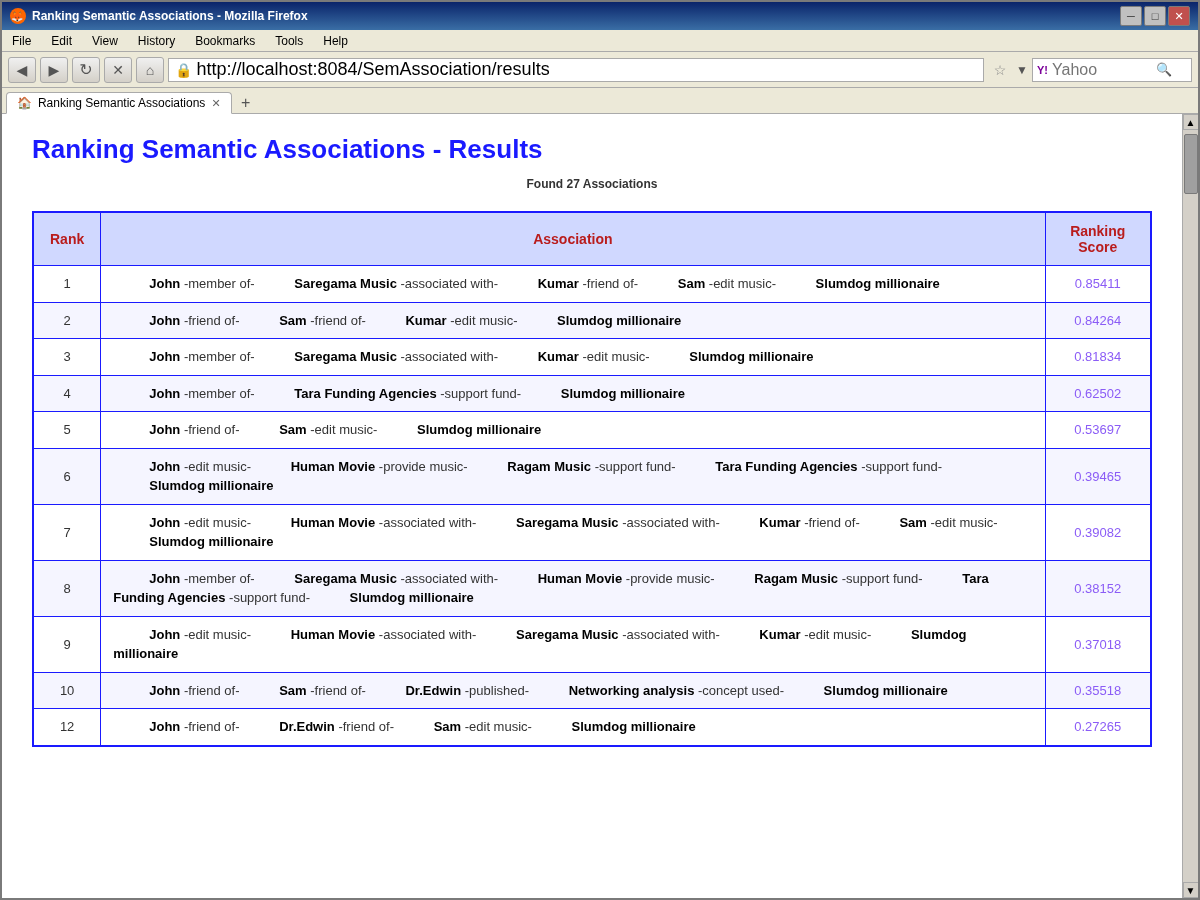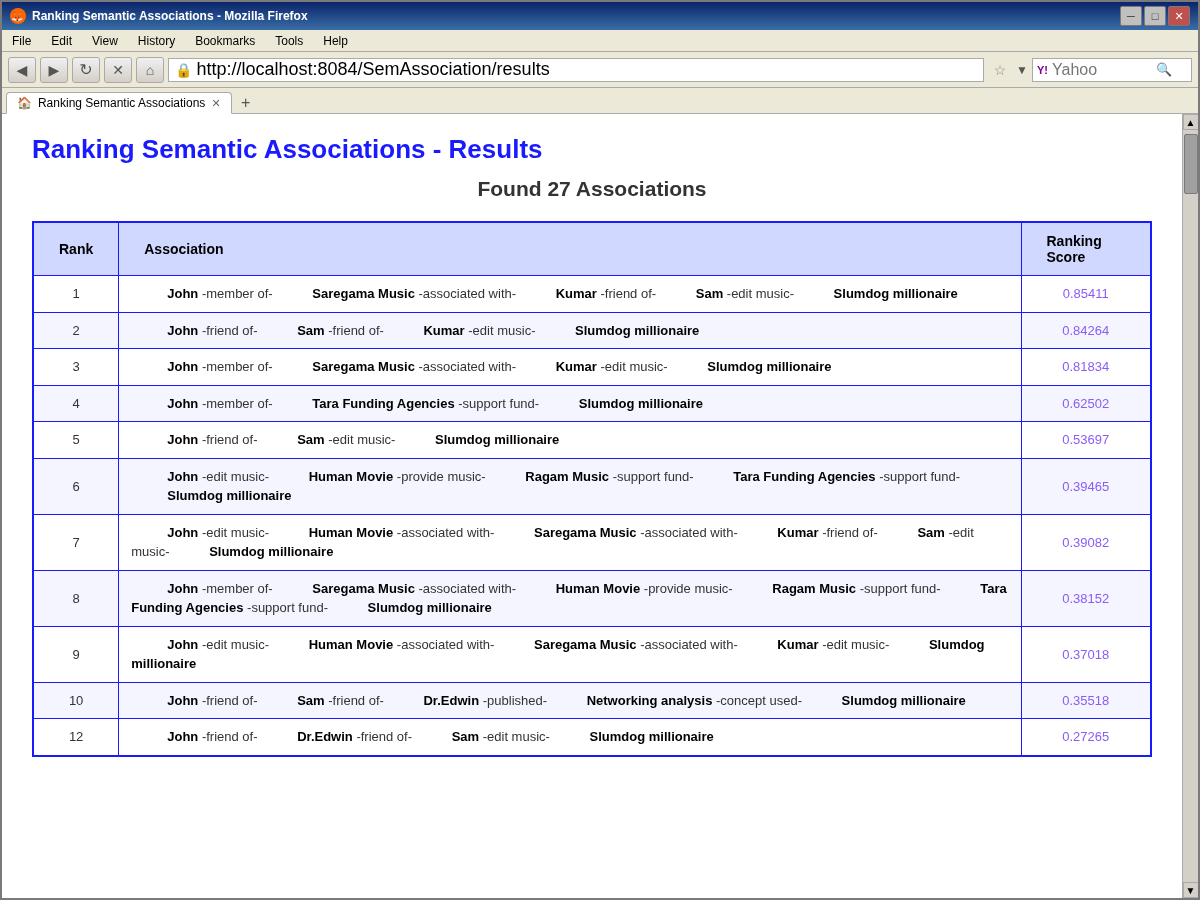--- a/index.html
+++ b/index.html
@@ -206,44 +206,44 @@
 
     .page-title {
       text-align: left;
       color: #1a1aff;
       font-size: 26px;
       font-weight: bold;
       margin-bottom: 12px;
     }
     .subtitle {
       text-align: center;
-      font-size: 21px;
+      font-size: 12px;
       font-weight: bold;
       color: #333;
       margin-bottom: 20px;
     }
 
     
     .results-table {
       width: 100%;
       border-collapse: collapse;
       border: 2px solid #1a1aff;
       margin: 0 auto;
     }
     .results-table th {
       background: #d0d8ff;
-      color: #000000;
+      color: #b91c1c;
       font-weight: bold;
-      padding: 10px 25px;
+      padding: 10px 16px;
       border: 1px solid #1a1aff;
-      text-align: left;
+      text-align: center;
       font-size: 14px;
     }
     .results-table th.rank-col { width: 60px; }
-    .results-table th.score-col { width: 130px; }
+    .results-table th.score-col { width: 106px; }
     .results-table td {
       border: 1px solid #1a1aff;
       padding: 8px 12px;
       vertical-align: middle;
       font-size: 13px;
       color: #333;
     }
     .results-table td.rank-cell {
       text-align: center;
       color: #333;

